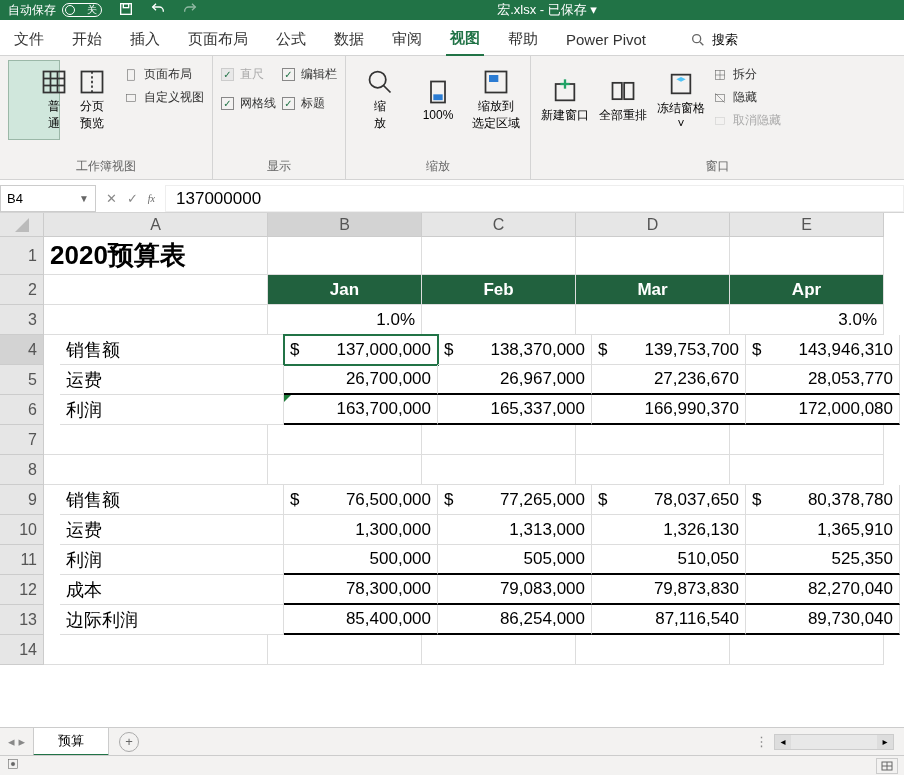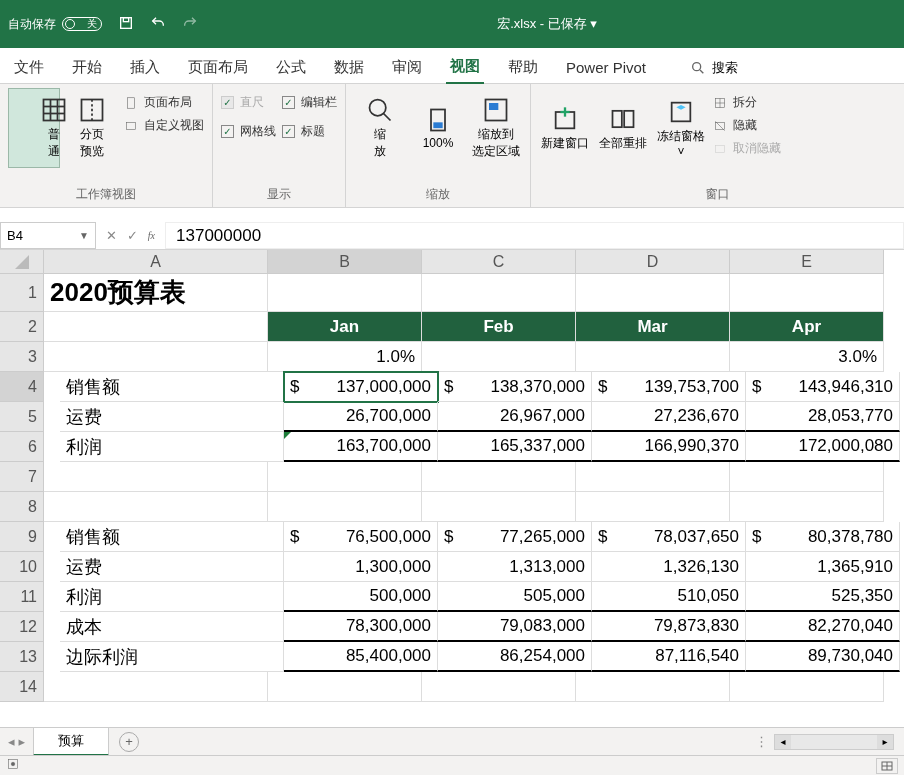--- a/index.html
+++ b/index.html
@@ -1,19 +1,19 @@
 <!DOCTYPE html>
 <html><head>
 <meta charset="utf-8">
 <style>
 * { margin: 0; padding: 0; box-sizing: border-box; font-family: "Microsoft YaHei", "Segoe UI", sans-serif; }
 body { background: #fff; width: 904px; height: 775px; overflow: hidden; font-size: 13px; position: relative; }
 
 
-.title-bar { background: #217346; height: 48px; display: flex; align-items: center; color: #fff; padding: 0 8px; }
+.title-bar { background: #217346; height: 20px; display: flex; align-items: center; color: #fff; padding: 0 8px; }
 .autosave { display: flex; align-items: center; gap: 6px; font-size: 12px; }
 .toggle { width: 40px; height: 14px; border: 1px solid #fff; border-radius: 8px; display: flex; align-items: center; justify-content: flex-end; padding: 0 4px; position: relative; }
 .toggle::before { content:""; width: 8px; height: 8px; border-radius: 50%; border: 1px solid #fff; position: absolute; left: 2px; }
 .qat { display: flex; gap: 16px; margin-left: 16px; }
 .qat svg { width: 16px; height: 16px; }
 .title-center { flex: 1; text-align: center; font-size: 13px; }
 
 
 .tabs { display: flex; padding: 4px 10px 0; gap: 20px; background: #fff; border-bottom: 1px solid #d4d4d4; height: 36px; align-items: center; }
 .tabs .tab { font-size: 15px; padding: 6px 4px; cursor: pointer; color: #333; }
@@ -31,21 +31,21 @@
 .smallcol { display: flex; flex-direction: column; gap: 6px; padding-top: 6px; }
 .smallbtn { display: flex; align-items: center; gap: 6px; font-size: 12px; cursor: pointer; white-space: nowrap; color: #333; }
 .smallbtn svg { width: 14px; height: 14px; }
 .chk { width: 13px; height: 13px; border: 1px solid #888; display: inline-flex; align-items: center; justify-content: center; font-size: 10px; color: #217346; }
 .chk.readonly { background: #e8e8e8; }
 .disabled { color: #aaa; }
 .disabled .chk { border-color: #ccc; }
 .disabled svg { opacity: 0.4; }
 
 
-.formula-bar { display: flex; height: 28px; border-bottom: 1px solid #d4d4d4; align-items: stretch; margin-top: 14px; }
+.formula-bar { display: flex; height: 28px; border-bottom: 1px solid #d4d4d4; align-items: stretch; margin-top: 5px; }
 .name-box { width: 96px; border: 1px solid #ccc; display: flex; align-items: center; padding: 0 6px; justify-content: space-between; }
 .name-box .dd { color: #666; font-size: 10px; }
 .fbar-btns { display: flex; align-items: center; gap: 10px; padding: 0 10px; color: #888; }
 .fx { font-style: italic; font-family: serif; font-size: 10px; color: #666; }
 .formula-input { flex: 1; display: flex; align-items: center; padding: 0 10px; font-size: 17px; border: 1px solid #eee; }
 
 
 .grid { position: relative; overflow: hidden; }
 .gridrow { display: flex; }
 .corner, .rowhdr { background: #e6e6e6; border-right: 1px solid #ccc; border-bottom: 1px solid #ccc; display: flex; align-items: center; justify-content: center; color: #555; font-size: 14px; }

